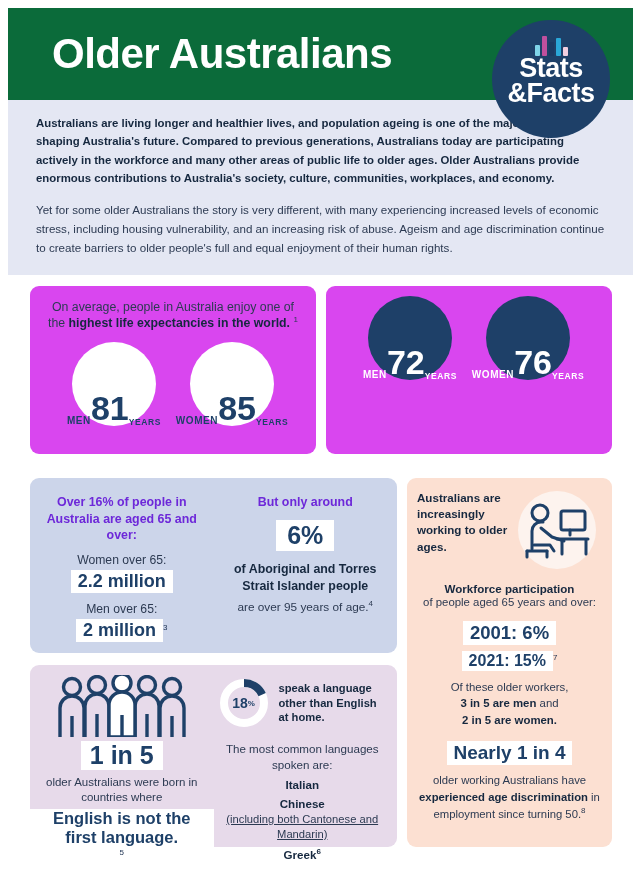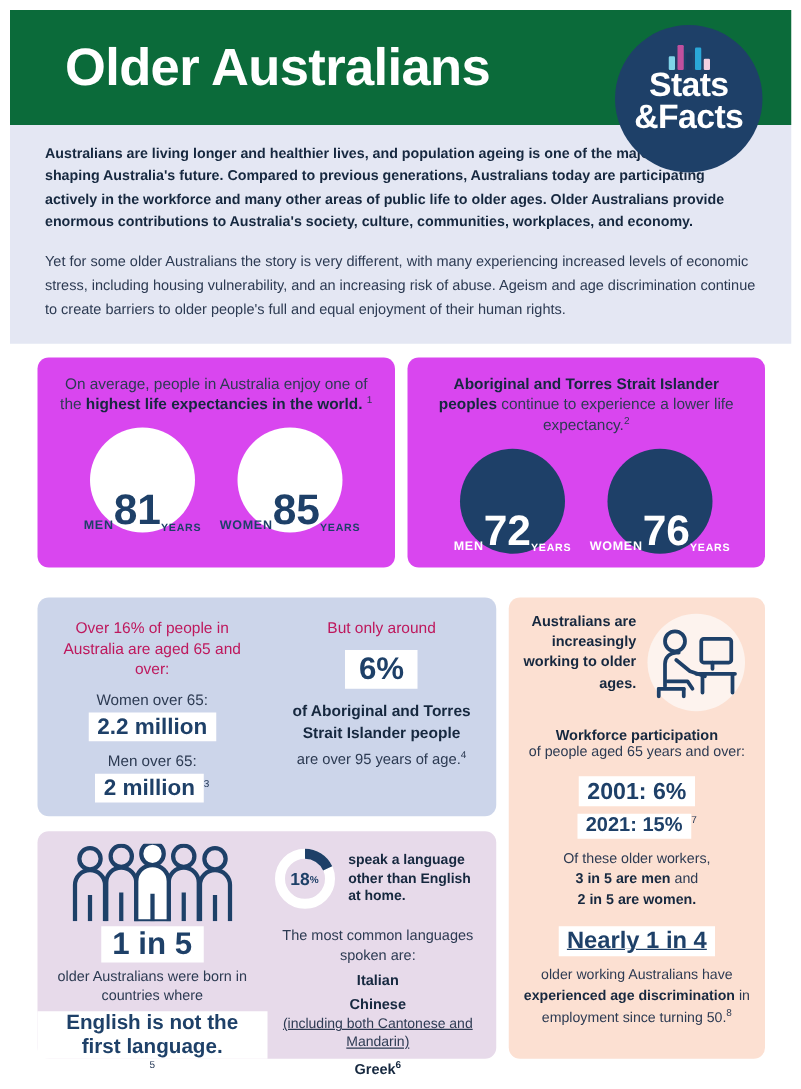--- a/index.html
+++ b/index.html
@@ -90,21 +90,21 @@
   .stat-circle.white { background: #ffffff; color: #1e4068; }
   .stat-circle.navy  { background: #1e4068; color: #ffffff; }
   .sc-label { font-size: 10px; font-weight: bold; letter-spacing: 0.6px; line-height: 1; }
   .sc-num   { font-size: 34px; font-weight: bold; line-height: 1.0; margin: 1px 0; }
   .sc-unit  { font-size: 8.5px; font-weight: bold; letter-spacing: 0.6px; line-height: 1; }
 
   
   .pop-cols { display: flex; height: 100%; }
   .pop-left  { width: 50%; padding: 16px 10px 0 10px; text-align: center; }
   .pop-right { width: 50%; padding: 16px 8px 0 8px; text-align: center; }
-  .pop-title { font-size: 12.4px; font-weight: normal; line-height: 1.35; color: #be185d; }
+  .pop-title { font-size: 12.4px; font-weight: bold; line-height: 1.35; color: #6d28d9; }
   .pop-sub   { font-size: 12.2px; color: #2c3a52; margin-top: 9px; }
   .hl {
     display: inline-block; background: #ffffff; color: #1e4068;
     font-weight: bold; padding: 1px 7px; margin-top: 3px;
   }
   .hl.big { font-size: 18px; }
   .hl.xl  { font-size: 25px; padding: 1px 11px; }
   .pop-body { font-size: 12.4px; font-weight: bold; line-height: 1.4; color: #16283f; margin-top: 10px; }
   .pop-foot { font-size: 11.8px; color: #2c3a52; margin-top: 4px; }
 
@@ -133,37 +133,37 @@
   }
   .donut-label sup { font-size: 8px; }
   .donut-text { font-size: 11.2px; font-weight: bold; line-height: 1.3; color: #16283f; }
   .lang-list { text-align: center; margin-top: 12px; }
   .lang-intro { font-size: 11.6px; color: #2c3a52; line-height: 1.35; }
   .lang-item { font-size: 11.6px; font-weight: bold; color: #16283f; margin-top: 6px; }
   .lang-note { font-size: 11.2px; color: #2c3a52; line-height: 1.3; margin-top: 2px; text-decoration: underline; }
 
   
   .work-top { display: flex; align-items: flex-start; padding: 12px 8px 0 10px; gap: 2px; }
-  .work-head { font-size: 11.6px; font-weight: bold; line-height: 1.4; color: #16283f; text-align: right; width: 92px; }
+  .work-head { font-size: 11.6px; font-weight: bold; line-height: 1.4; color: #16283f; text-align: left; width: 92px; }
   .work-icon-wrap {
     width: 92px; height: 80px; display: flex; align-items: center; justify-content: center;
   }
   .work-icon-circle {
     width: 78px; height: 78px; border-radius: 50%; background: #fdf3ee;
     display: flex; align-items: center; justify-content: center;
   }
   .work-body { text-align: center; padding: 0 8px; }
   .wb-title { font-size: 11.6px; font-weight: bold; color: #16283f; margin-top: 12px; }
   .wb-sub   { font-size: 11.4px; color: #2c3a52; line-height: 1.3; }
   .wb-stat  { margin-top: 8px; }
   .wb-stat .hl { font-size: 18.5px; }
   .wb-text  { font-size: 11.4px; color: #2c3a52; line-height: 1.45; margin-top: 8px; }
   .wb-text b { color: #16283f; }
   .wb-big   { margin-top: 10px; }
-  .wb-big .hl { font-size: 19px; text-decoration: underline; }
+  .wb-big .hl { font-size: 19px; }
   .wb-foot  { font-size: 11.3px; color: #2c3a52; line-height: 1.45; margin-top: 7px; }
   .wb-foot b { color: #16283f; }
 </style>
 </head>
 <body>
 
 <div class="header-band">
   <div class="header-title">Older Australians</div>
 </div>
 
@@ -198,23 +198,20 @@
     </div>
     <div class="stat-circle white">
       <span class="sc-label">WOMEN</span>
       <span class="sc-num">85</span>
       <span class="sc-unit">YEARS</span>
     </div>
   </div>
 </div>
 
 <div class="panel p-mint" id="panel-indig">
-  <div class="panel-head">
-    <b>Aboriginal and Torres Strait Islander peoples</b><span> continue to experience a lower life expectancy.</span><span class="sup">2</span>
-  </div>
   <div class="circle-row">
     <div class="stat-circle navy">
       <span class="sc-label">MEN</span>
       <span class="sc-num">72</span>
       <span class="sc-unit">YEARS</span>
     </div>
     <div class="stat-circle navy">
       <span class="sc-label">WOMEN</span>
       <span class="sc-num">76</span>
       <span class="sc-unit">YEARS</span>

